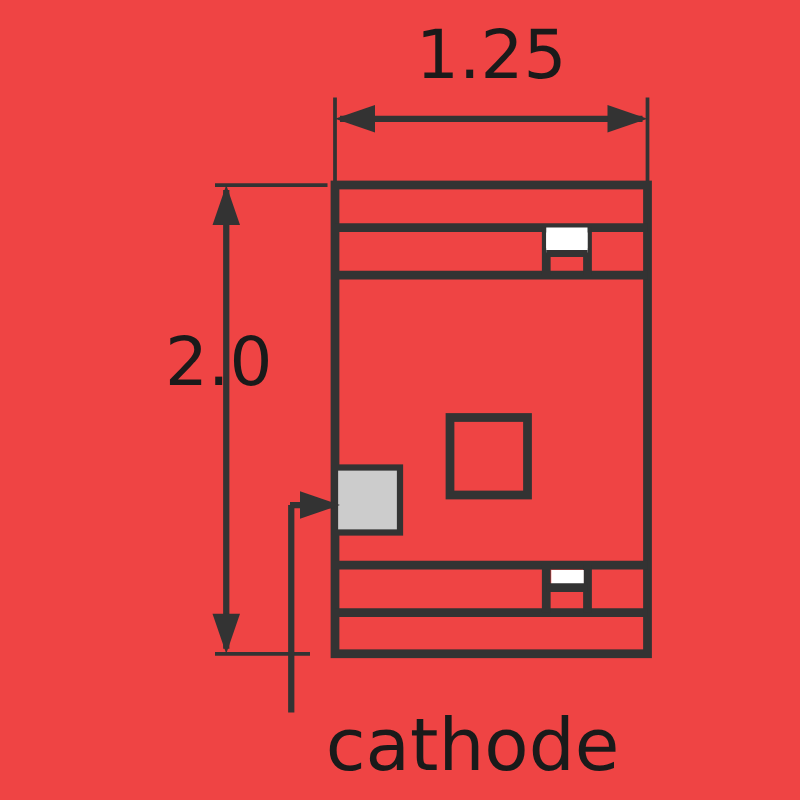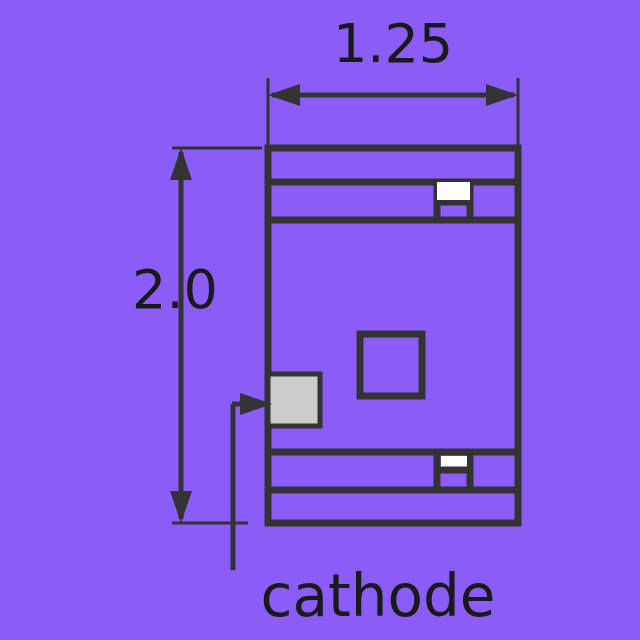--- a/index.html
+++ b/index.html
@@ -4,21 +4,21 @@
 <style>
   html, body {
     margin: 0;
     padding: 0;
     background: #ffffff;
   }
   #stage {
     position: relative;
     width: 640px;
     height: 640px;
-    background: #8b5cf6;
+    background: #ef4444;
     font-family: "DejaVu Sans", sans-serif;
     overflow: hidden;
   }
   svg.diagram {
     position: absolute;
     left: 0;
     top: 0;
     width: 640px;
     height: 640px;
     display: block;

